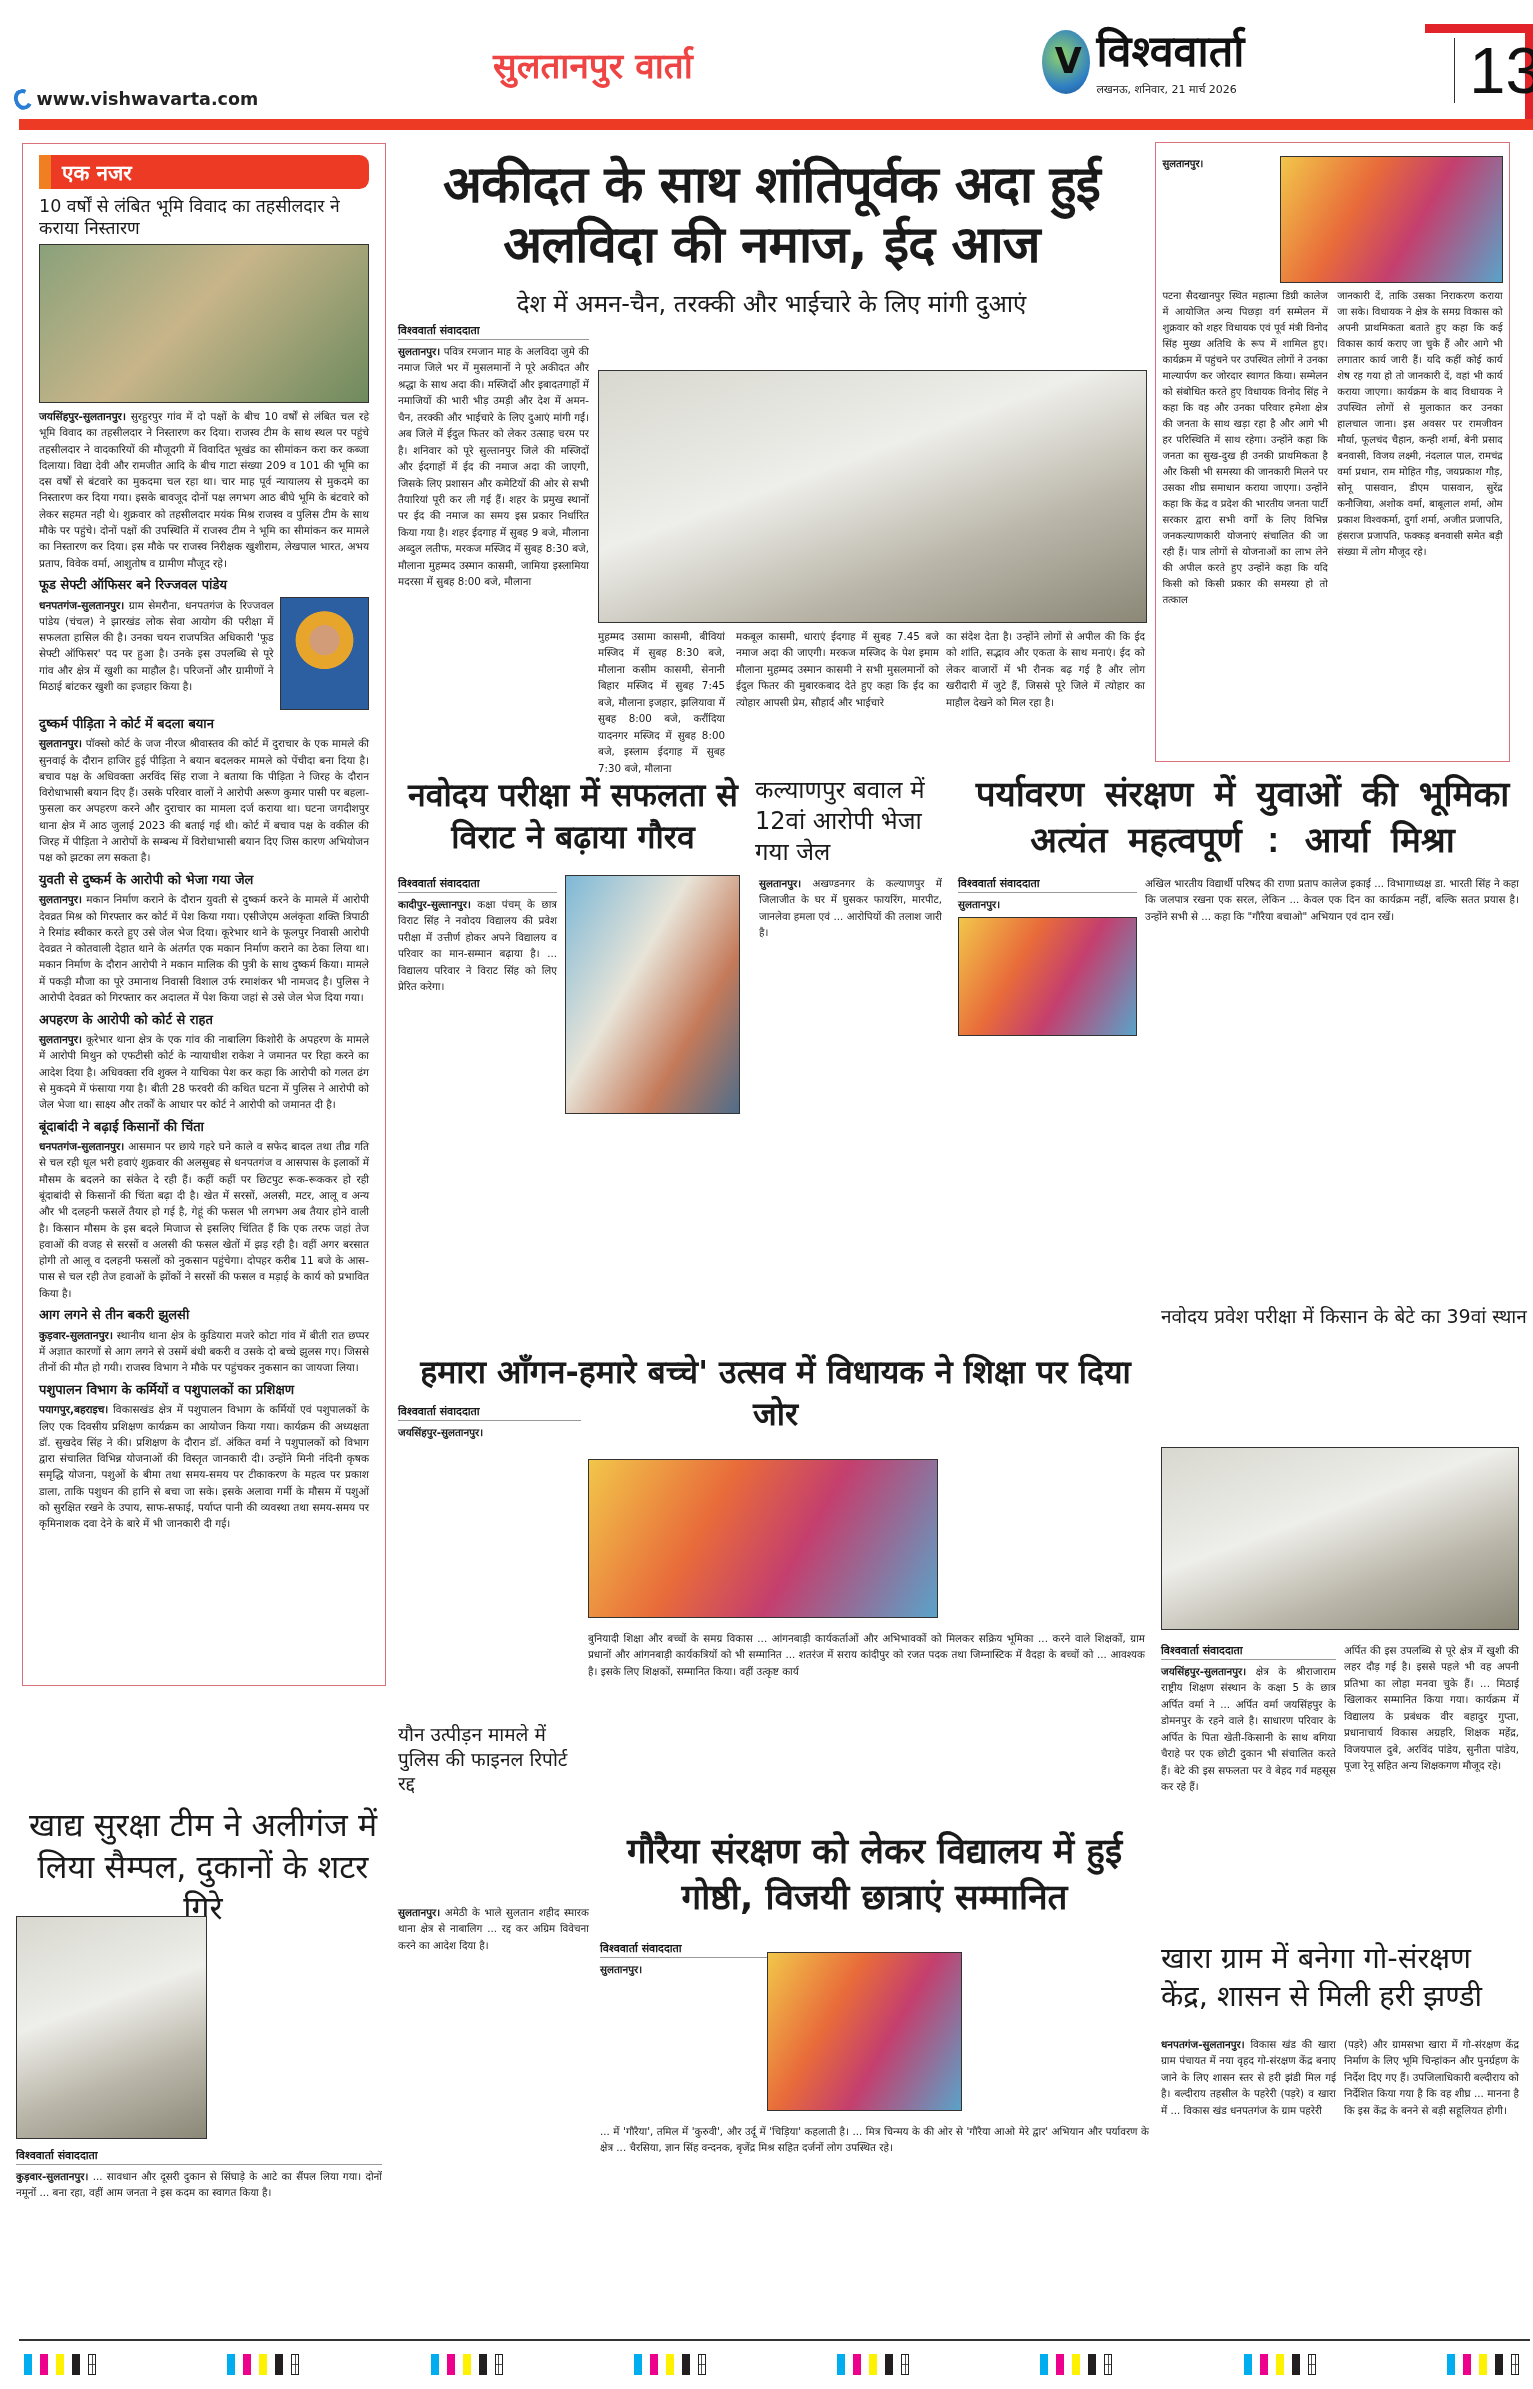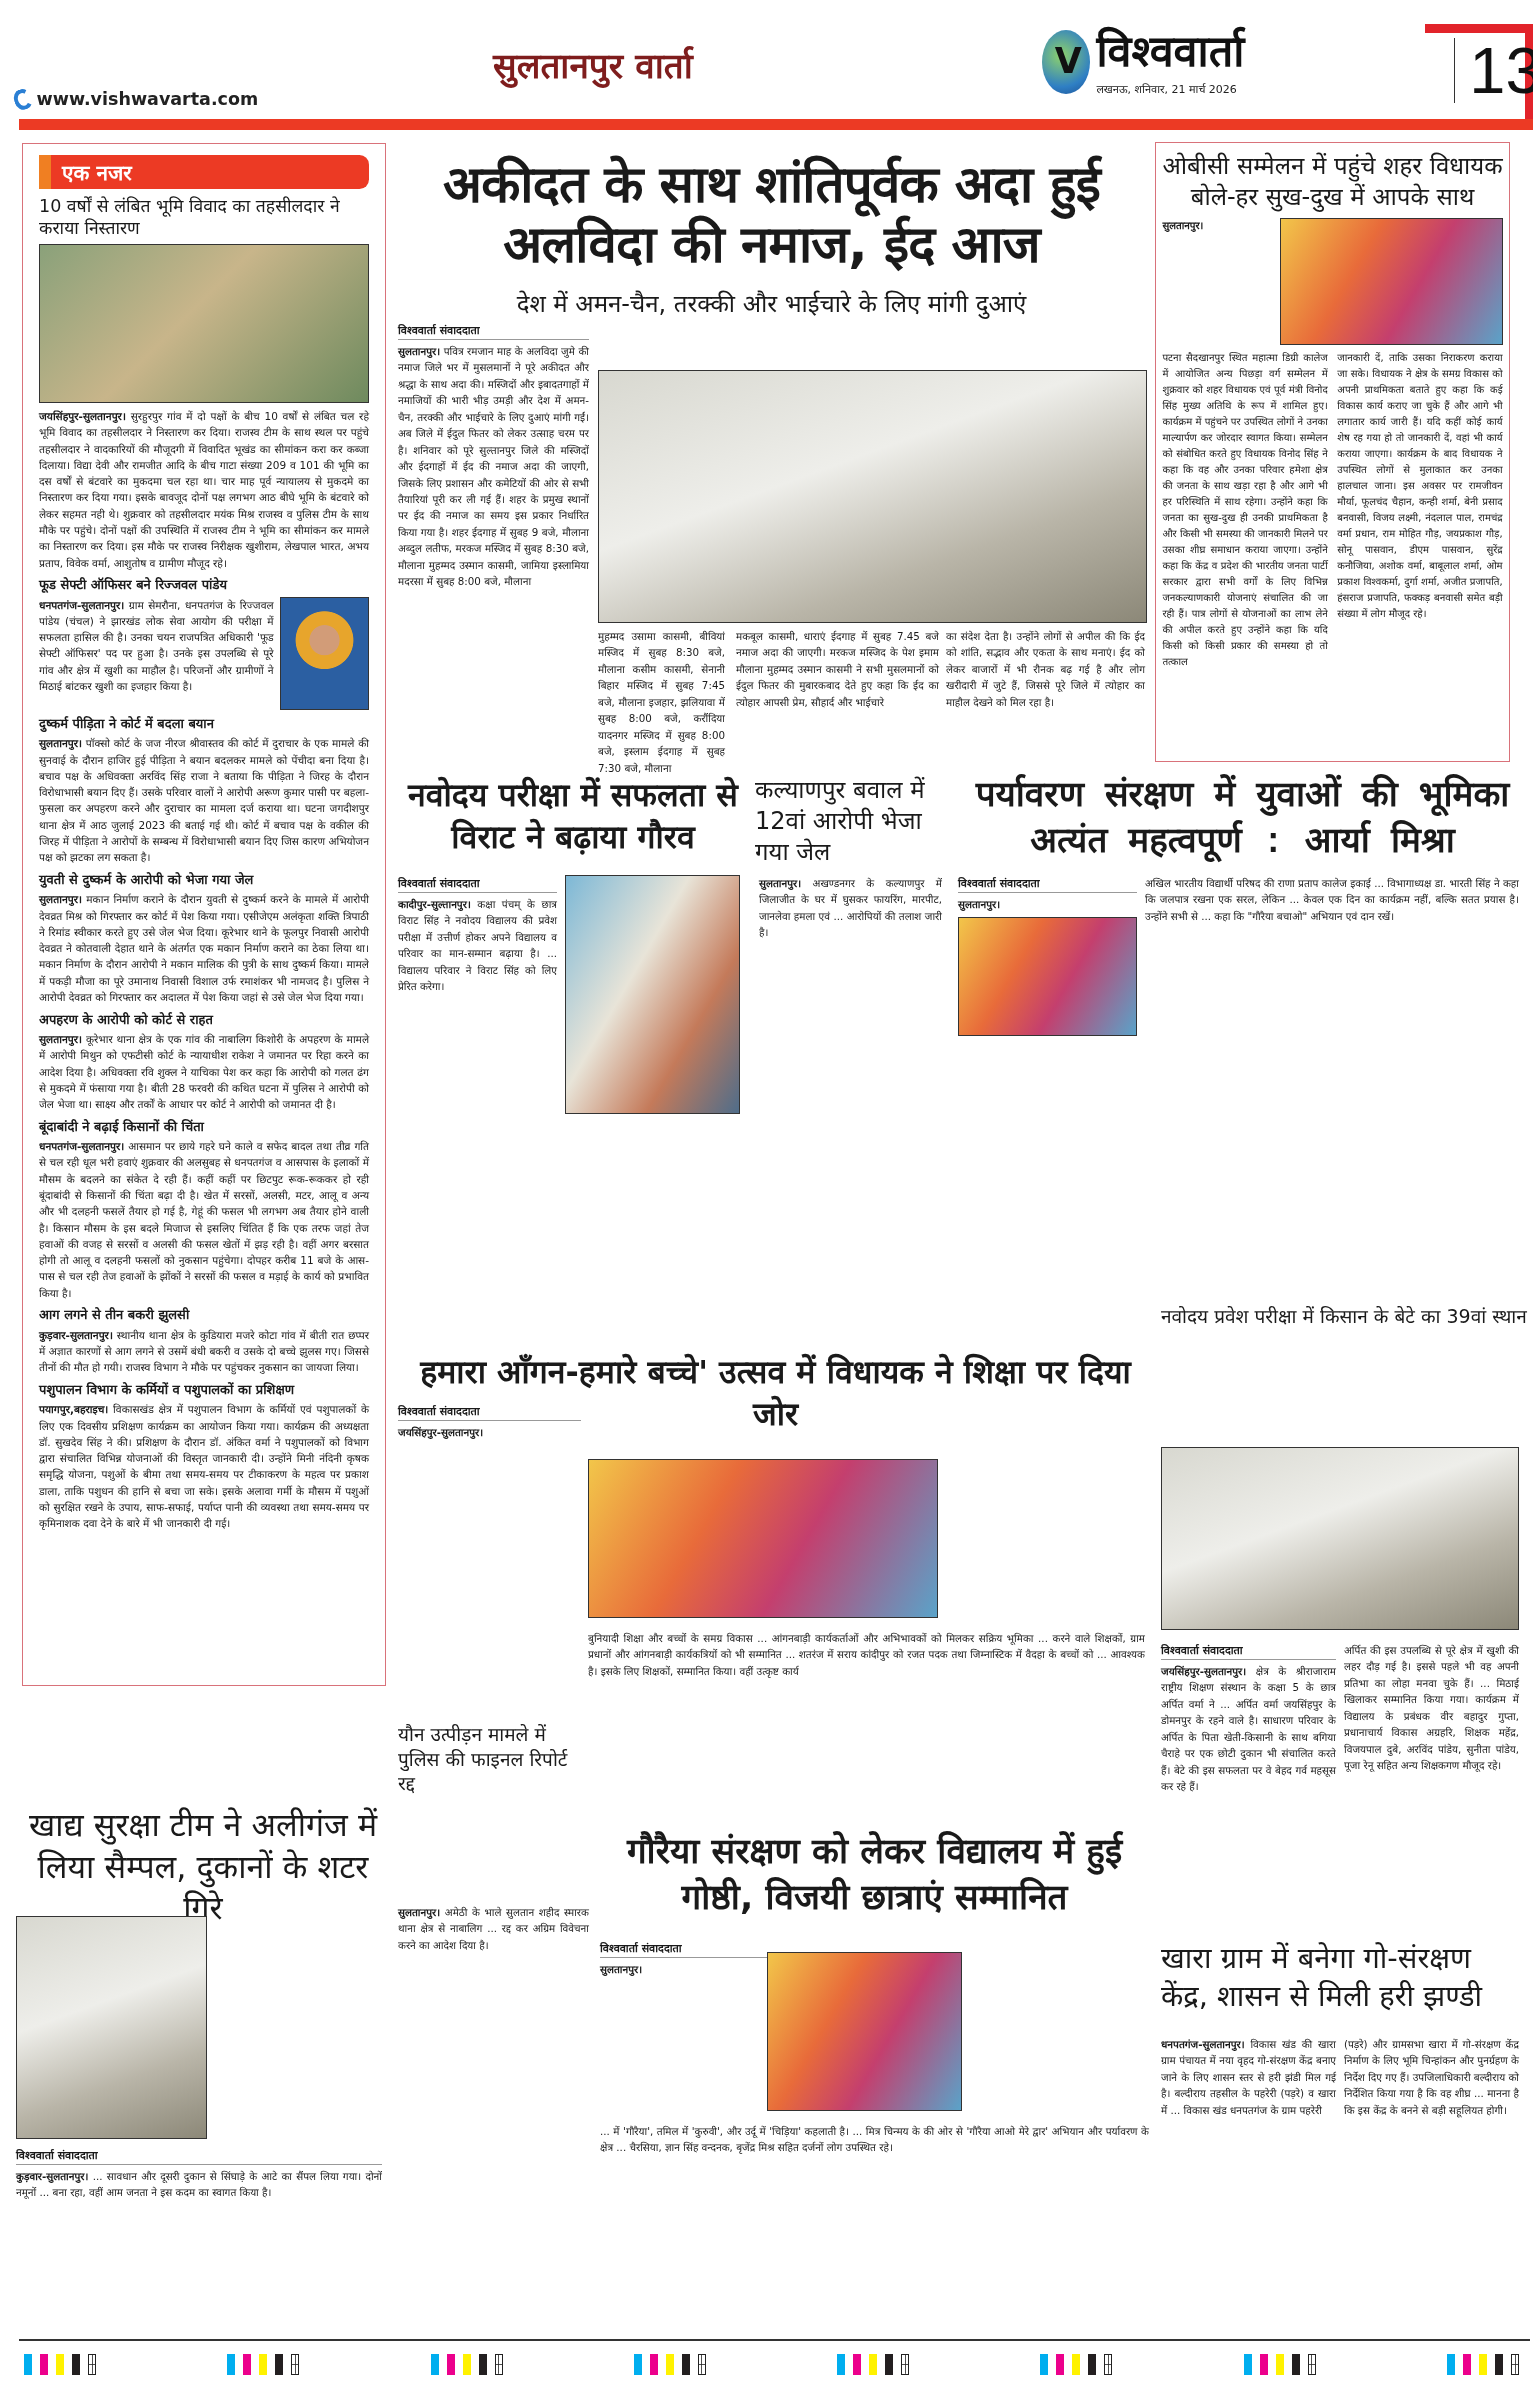--- a/index.html
+++ b/index.html
@@ -1,20 +1,20 @@
 <!DOCTYPE html>
 <html style="font-size:12.7px"><head>
 <meta charset="utf-8">
 <style>
   * { box-sizing: border-box; margin: 0; padding: 0; }
   body { width: 1533px; height: 2389px; background: #fff; font-family: "DejaVu Sans", sans-serif; color: #1a1a1a; position: relative; overflow: hidden; }
   .abs { position: absolute; }
   .masthead-site { left: 14.3px; top: 89px; font-size: 17.5px; font-weight: bold; color: #222; display: flex; align-items: center; gap: 4.8px; }
   .ie-icon { width: 17.5px; height: 20.7px; border-radius: 50%; border: 4px solid #2a7fd4; border-right-color: transparent; display: inline-block; transform: rotate(-20deg); }
-  .section-title { left: 493px; top: 41px; font-size: 35px; font-weight: bold; color: #7f1d1d; }
+  .section-title { left: 493px; top: 41px; font-size: 35px; font-weight: bold; color: #ef4444; }
   .logo { left: 1042px; top: 30px; display: flex; align-items: flex-start; gap: 6.4px; }
   .logo-globe { width: 48px; height: 64px; border-radius: 50%; background: radial-gradient(circle at 40% 40%, #8fd36a, #2f7fc4 65%, #1b4f93); position: relative; }
   .logo-globe::after { content: "V"; position: absolute; left: 12.7px; top: 11px; font-size: 35px; font-weight: bold; color: #111; }
   .logo-name { font-size: 43px; font-weight: bold; color: #111; line-height: 1; }
   .logo-date { font-size: 11px; color: #222; margin-top: 8px; }
   .page-no-box { left: 1425px; top: 24px; width: 108px; height: 105px; border-top: 9.5px solid #e2232a; border-right: 8px solid #e2232a; }
   .page-no { left: 1454px; top: 38px; font-size: 65px; color: #111; font-family: "Liberation Sans", sans-serif; border-left: 1.6px solid #333; padding-left: 14.3px; line-height: 1; }
   .red-rule { left: 19px; top: 119px; width: 1514px; height: 11px; background: #ec3a24; }
 
   .boxed { border: 1.6px solid #d9727a; }
@@ -99,21 +99,20 @@
 <div class="abs" style="left:398px;top:322px;width:191px;">
   <div class="byline">विश्ववार्ता संवाददाता</div>
   <div class="col-text"><span class="lead">सुलतानपुर।</span> <span>पवित्र रमजान माह के अलविदा जुमे की नमाज जिले भर में मुसलमानों ने पूरे अकीदत और श्रद्धा के साथ अदा की। मस्जिदों और इबादतगाहों में नमाजियों की भारी भीड़ उमड़ी और देश में अमन-चैन, तरक्की और भाईचारे के लिए दुआएं मांगी गईं। अब जिले में ईदुल फितर को लेकर उत्साह चरम पर है। शनिवार को पूरे सुल्तानपुर जिले की मस्जिदों और ईदगाहों में ईद की नमाज अदा की जाएगी, जिसके लिए प्रशासन और कमेटियों की ओर से सभी तैयारियां पूरी कर ली गई हैं। शहर के प्रमुख स्थानों पर ईद की नमाज का समय इस प्रकार निर्धारित किया गया है। शहर ईदगाह में सुबह 9 बजे, मौलाना अब्दुल लतीफ, मरकज मस्जिद में सुबह 8:30 बजे, मौलाना मुहम्मद उस्मान कासमी, जामिया इस्लामिया मदरसा में सुबह 8:00 बजे, मौलाना</span></div>
 </div>
 <div class="abs photo people" style="left:598px;top:370px;width:549px;height:253px;"></div>
 <div class="abs col-text" style="left:598px;top:628px;width:127px;">मुहम्मद उसामा कासमी, बीवियां मस्जिद में सुबह 8:30 बजे, मौलाना कसीम कासमी, सेनानी बिहार मस्जिद में सुबह 7:45 बजे, मौलाना इजहार, झलियावा में सुबह 8:00 बजे, करौंदिया यादनगर मस्जिद में सुबह 8:00 बजे, इस्लाम ईदगाह में सुबह 7:30 बजे, मौलाना</div>
 <div class="abs col-text" style="left:736px;top:628px;width:203px;">मकबूल कासमी, धाराएं ईदगाह में सुबह 7.45 बजे नमाज अदा की जाएगी। मरकज मस्जिद के पेश इमाम मौलाना मुहम्मद उस्मान कासमी ने सभी मुसलमानों को ईदुल फितर की मुबारकबाद देते हुए कहा कि ईद का त्योहार आपसी प्रेम, सौहार्द और भाईचारे</div>
 <div class="abs col-text" style="left:946px;top:628px;width:199px;">का संदेश देता है। उन्होंने लोगों से अपील की कि ईद को शांति, सद्भाव और एकता के साथ मनाएं। ईद को लेकर बाजारों में भी रौनक बढ़ गई है और लोग खरीदारी में जुटे हैं, जिससे पूरे जिले में त्योहार का माहौल देखने को मिल रहा है।</div>
 
 <div class="abs boxed obc-box">
-  <div class="obc-head">ओबीसी सम्मेलन में पहुंचे शहर विधायक बोले-हर सुख-दुख में आपके साथ</div>
   <div style="display:flex;gap:6.4px;margin-top:4.8px;">
     <div class="col-text" style="width:111px;font-size:10px;"><span class="lead">सुलतानपुर।</span></div>
     <div class="photo colorful" style="flex:1;height:127px;"></div>
   </div>
   <div style="display:flex;gap:9.5px;margin-top:4.8px;">
     <div class="col-text" style="flex:1;font-size:10px;">पटना सैदखानपुर स्थित महात्मा डिग्री कालेज में आयोजित अन्य पिछड़ा वर्ग सम्मेलन में शुक्रवार को शहर विधायक एवं पूर्व मंत्री विनोद सिंह मुख्य अतिथि के रूप में शामिल हुए। कार्यक्रम में पहुंचने पर उपस्थित लोगों ने उनका माल्यार्पण कर जोरदार स्वागत किया। सम्मेलन को संबोधित करते हुए विधायक विनोद सिंह ने कहा कि वह और उनका परिवार हमेशा क्षेत्र की जनता के साथ खड़ा रहा है और आगे भी हर परिस्थिति में साथ रहेगा। उन्होंने कहा कि जनता का सुख-दुख ही उनकी प्राथमिकता है और किसी भी समस्या की जानकारी मिलने पर उसका शीघ्र समाधान कराया जाएगा। उन्होंने कहा कि केंद्र व प्रदेश की भारतीय जनता पार्टी सरकार द्वारा सभी वर्गों के लिए विभिन्न जनकल्याणकारी योजनाएं संचालित की जा रही हैं। पात्र लोगों से योजनाओं का लाभ लेने की अपील करते हुए उन्होंने कहा कि यदि किसी को किसी प्रकार की समस्या हो तो तत्काल</div>
     <div class="col-text" style="flex:1;font-size:10px;">जानकारी दें, ताकि उसका निराकरण कराया जा सके। विधायक ने क्षेत्र के समग्र विकास को अपनी प्राथमिकता बताते हुए कहा कि कई विकास कार्य कराए जा चुके हैं और आगे भी लगातार कार्य जारी हैं। यदि कहीं कोई कार्य शेष रह गया हो तो जानकारी दें, वहां भी कार्य कराया जाएगा। कार्यक्रम के बाद विधायक ने उपस्थित लोगों से मुलाकात कर उनका हालचाल जाना। इस अवसर पर रामजीवन मौर्या, फूलचंद चैहान, कन्ही शर्मा, बेनी प्रसाद बनवासी, विजय लक्ष्मी, नंदलाल पाल, रामचंद्र वर्मा प्रधान, राम मोहित गौड़, जयप्रकाश गौड़, सोनू पासवान, डीएम पासवान, सुरेंद्र कनौजिया, अशोक वर्मा, बाबूलाल शर्मा, ओम प्रकाश विश्वकर्मा, दुर्गा शर्मा, अजीत प्रजापति, हंसराज प्रजापति, फक्कड़ बनवासी समेत बड़ी संख्या में लोग मौजूद रहे।</div>
   </div>
 </div>
 

